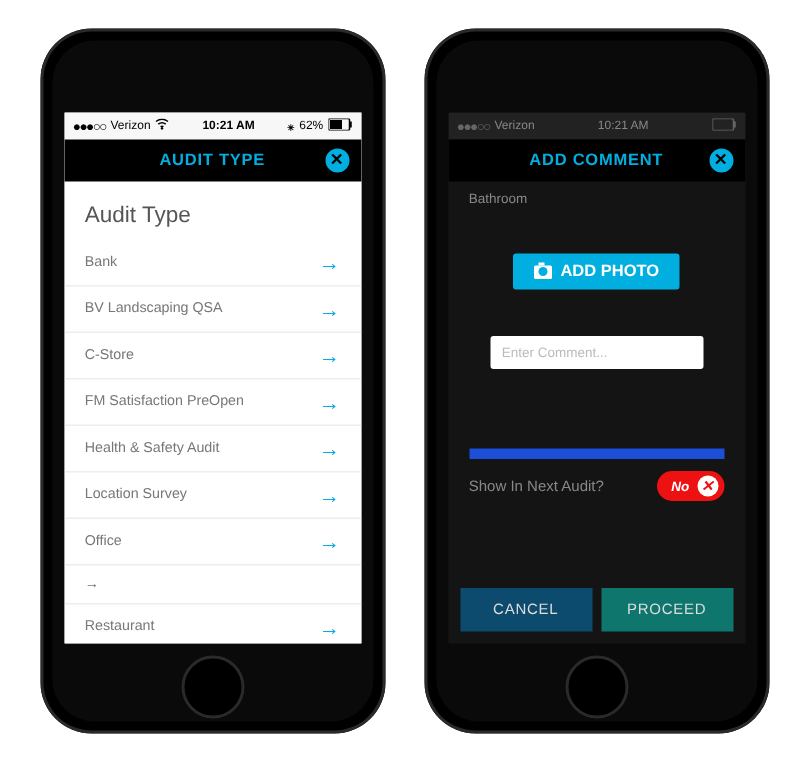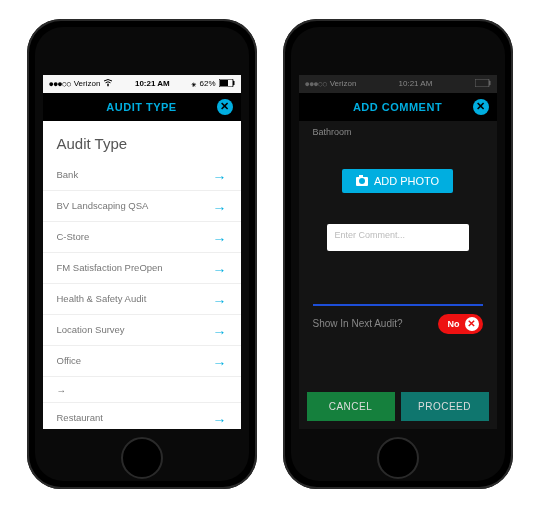--- a/index.html
+++ b/index.html
@@ -163,20 +163,21 @@
   .add-photo-btn {
     background: #00aee0;
     color: #fff;
     font-size: 11px;
     padding: 6px 14px;
     border-radius: 2px;
     display: flex;
     align-items: center;
     gap: 6px;
     cursor: pointer;
+    font-weight: bold;
   }
   .cam-icon {
     width: 12px;
     height: 9px;
     background: #fff;
     border-radius: 1px;
     position: relative;
   }
   .cam-icon::before {
     content: '';
@@ -204,38 +205,39 @@
     border-radius: 2px;
     padding: 6px 8px;
     font-size: 9px;
     color: #bbb;
   }
   .toggle-row {
     margin: 28px 14px 0 14px;
     display: flex;
     align-items: center;
     justify-content: space-between;
-    border-top: 2px solid #1d4ed8;
+    border-top: 7px solid #1d4ed8;
     padding: 8px 0;
   }
   .toggle-label {
     font-size: 10px;
     color: #888;
   }
   .toggle-pill {
     background: #e11;
     color: #fff;
     font-size: 9px;
     font-weight: 600;
     padding: 3px 4px 3px 10px;
     border-radius: 12px;
     display: flex;
     align-items: center;
     gap: 5px;
     cursor: pointer;
+    font-style: italic;
   }
   .toggle-knob {
     width: 14px;
     height: 14px;
     background: #fff;
     border-radius: 50%;
     display: flex;
     align-items: center;
     justify-content: center;
     color: #e11;
@@ -250,21 +252,21 @@
   }
   .act-btn {
     flex: 1;
     text-align: center;
     padding: 9px 0;
     font-size: 10px;
     color: #ddd;
     letter-spacing: 0.5px;
     cursor: pointer;
   }
-  .act-cancel { background: #15803d; }
+  .act-cancel { background: #0c4a6e; }
   .act-proceed { background: #0f766e; }
 </style>
 </head>
 <body>
 
 <div class="phone">
   <div class="earpiece"></div>
   <div class="camera"></div>
   <div class="phone-inner">
     <div class="screen">

